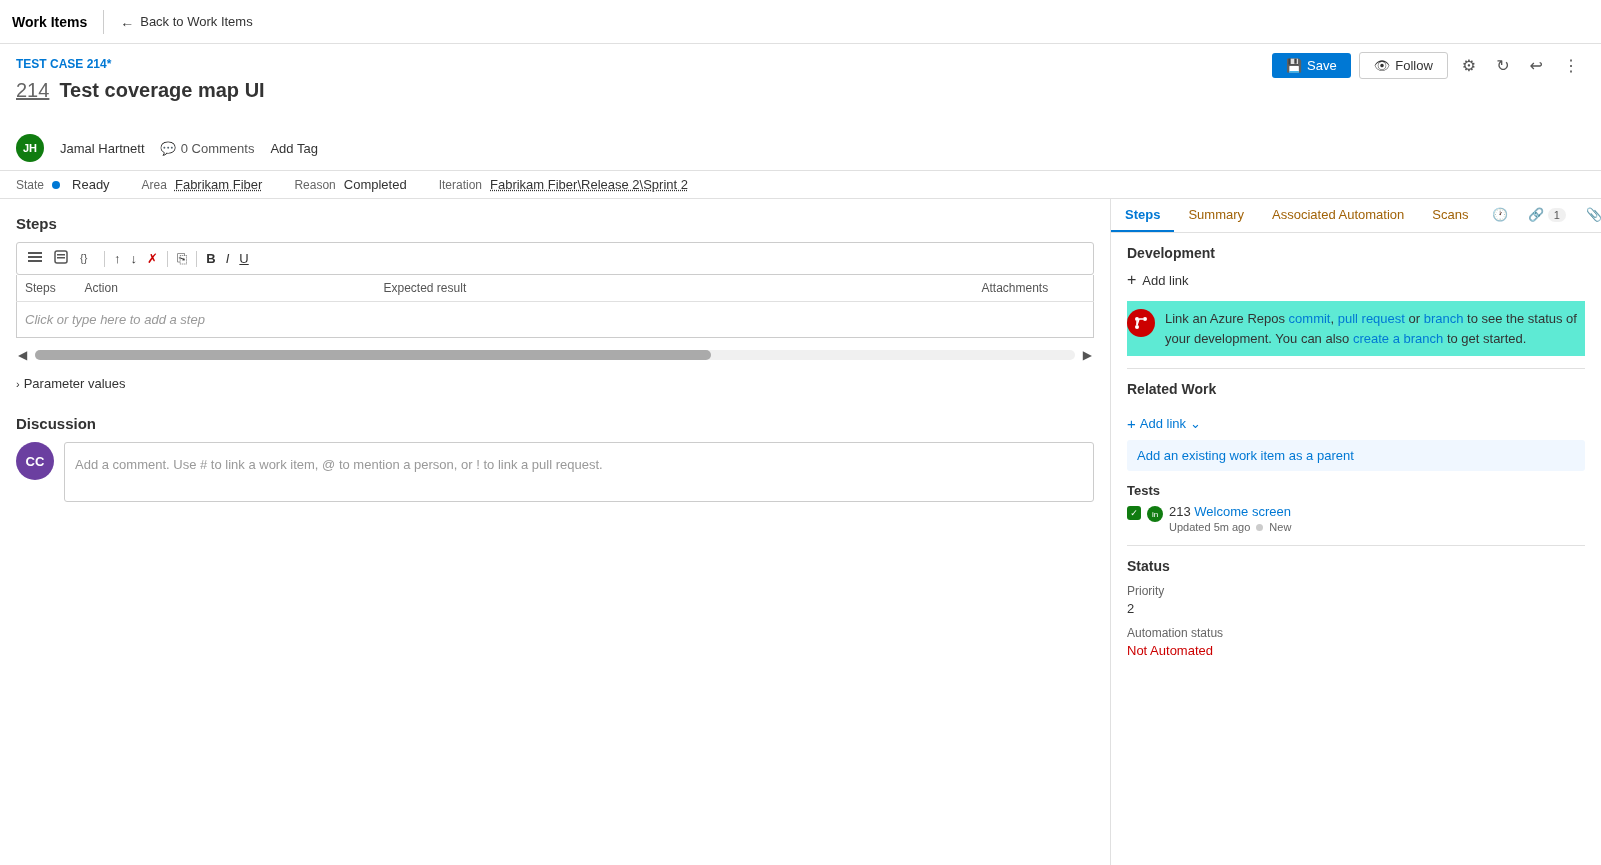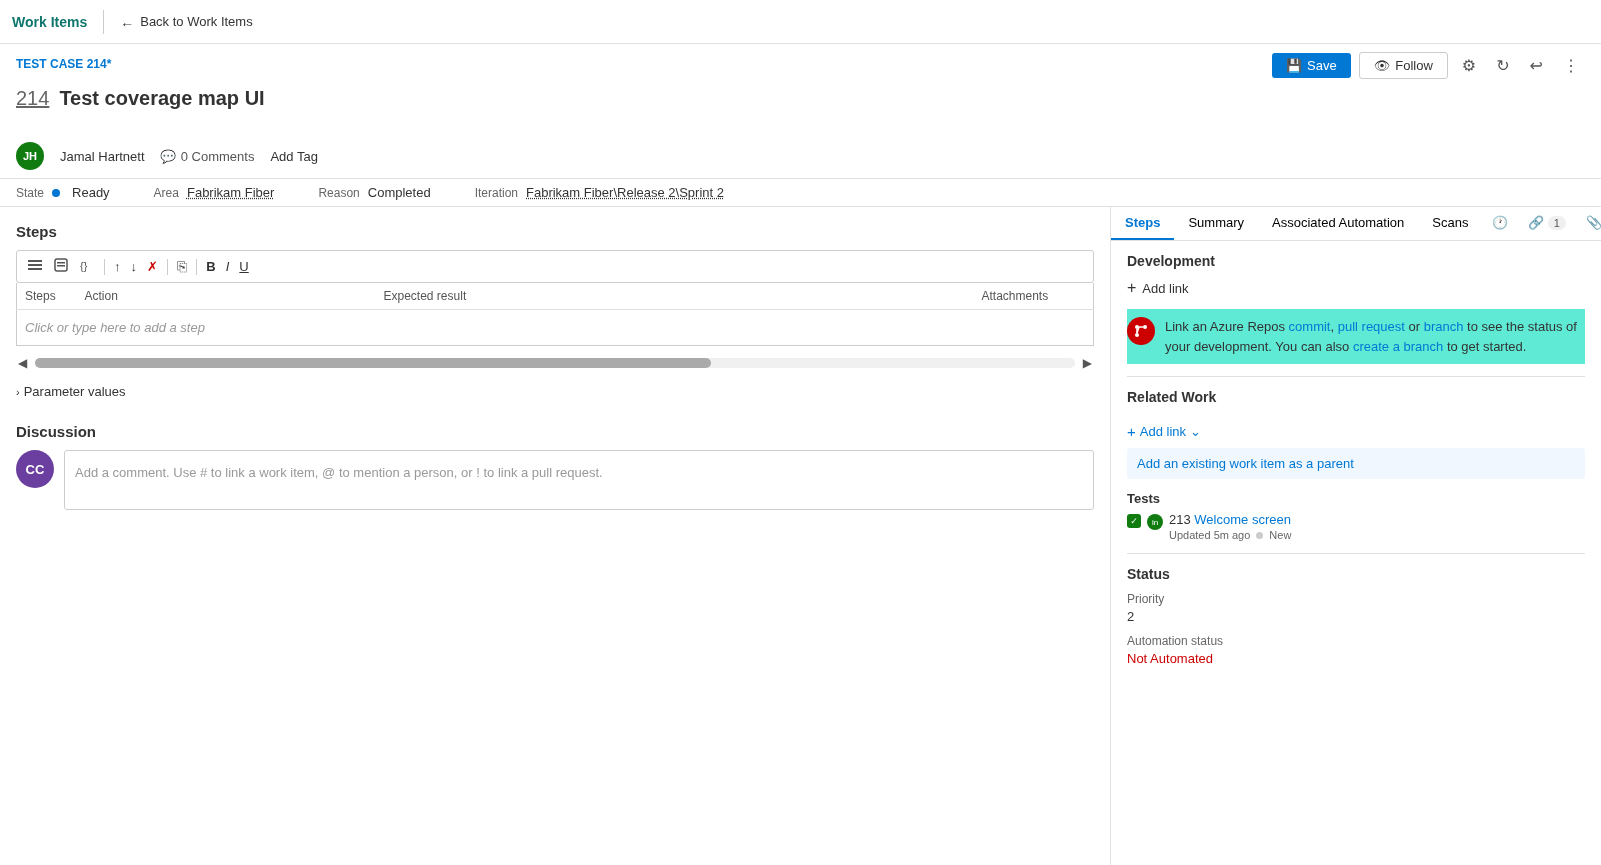--- a/index.html
+++ b/index.html
@@ -4,21 +4,21 @@
   <style>
     * { box-sizing: border-box; margin: 0; padding: 0; }
     body { font-family: "Segoe UI", Arial, sans-serif; font-size: 13px; color: #333; background: #fff; overflow: hidden; }
 
     
     .top-bar {
       display: flex; align-items: center;
       height: 44px; border-bottom: 1px solid #e0e0e0;
       padding: 0 12px; gap: 12px;
     }
-    .top-bar-title { font-size: 14px; font-weight: 600; color: #0f766e; }
+    .top-bar-title { font-size: 14px; font-weight: 600; color: #000000; }
     .top-bar-divider { width: 1px; height: 24px; background: #ccc; margin: 0 4px; }
     .back-link { display: flex; align-items: center; gap: 6px; color: #333; font-size: 13px; cursor: pointer; }
 
     
     .header-area {
       padding: 8px 16px 0 16px;
       border-bottom: 1px solid #e0e0e0;
     }
     .test-case-label {
       font-size: 12px; color: #0078d4; font-weight: 600; margin-bottom: 4px;
@@ -63,21 +63,21 @@
       font-size: 13px; cursor: pointer; display: flex; align-items: center; gap: 5px;
     }
     .icon-btn {
       background: none; border: none; cursor: pointer;
       color: #555; font-size: 16px; padding: 4px 6px;
       border-radius: 3px;
     }
 
     
     .fields-row {
-      display: flex; align-items: center; gap: 12px;
+      display: flex; align-items: center; gap: 0;
       padding: 6px 16px;
       border-bottom: 1px solid #e0e0e0;
     }
     .field-group { display: flex; align-items: center; gap: 8px; margin-right: 32px; }
     .field-label { color: #666; font-size: 12px; }
     .field-value { font-size: 13px; }
     .state-dot { width: 8px; height: 8px; border-radius: 50%; background: #0078d4; display: inline-block; margin-right: 4px; }
     .field-value-link { color: #333; font-size: 13px; text-decoration: underline; text-decoration-style: dotted; }
 
     
@@ -87,21 +87,21 @@
     }
 
     
     .left-panel {
       flex: 1; overflow-y: auto; overflow-x: hidden;
       border-right: 1px solid #e0e0e0;
       padding: 16px;
     }
     .tab {
       padding: 8px 14px; font-size: 13px; cursor: pointer;
-      border-bottom: 2px solid transparent; color: #000000;
+      border-bottom: 2px solid transparent; color: #a16207;
       white-space: nowrap;
     }
     .tab.active { color: #0078d4; border-bottom-color: #0078d4; font-weight: 600; }
     .tab-icon-btn {
       padding: 8px 10px; font-size: 13px; cursor: pointer; color: #555;
       border-bottom: 2px solid transparent;
       display: flex; align-items: center; gap: 3px;
     }
     .tab-badge {
       background: #f0f0f0; border-radius: 10px;
@@ -247,21 +247,21 @@
   <span class="top-bar-title">Work Items</span>
   <div class="top-bar-divider"></div>
   <div class="back-link">
     <span style="font-size:14px;">←</span>
     <span>Back to Work Items</span>
   </div>
 </div>
 
 <div class="header-area">
 
-  <div style="display:flex; align-items:center; justify-content:space-between; margin-bottom:8px;">
+  <div style="display:flex; align-items:center; justify-content:space-between; margin-bottom:0;">
     <div class="test-case-label">TEST CASE 214*</div>
     <div class="toolbar-right">
       <button class="save-btn">
         <span>💾</span>
         <span>Save</span>
       </button>
       <button class="follow-btn">
         <span>👁</span>
         <span>Follow</span>
       </button>

